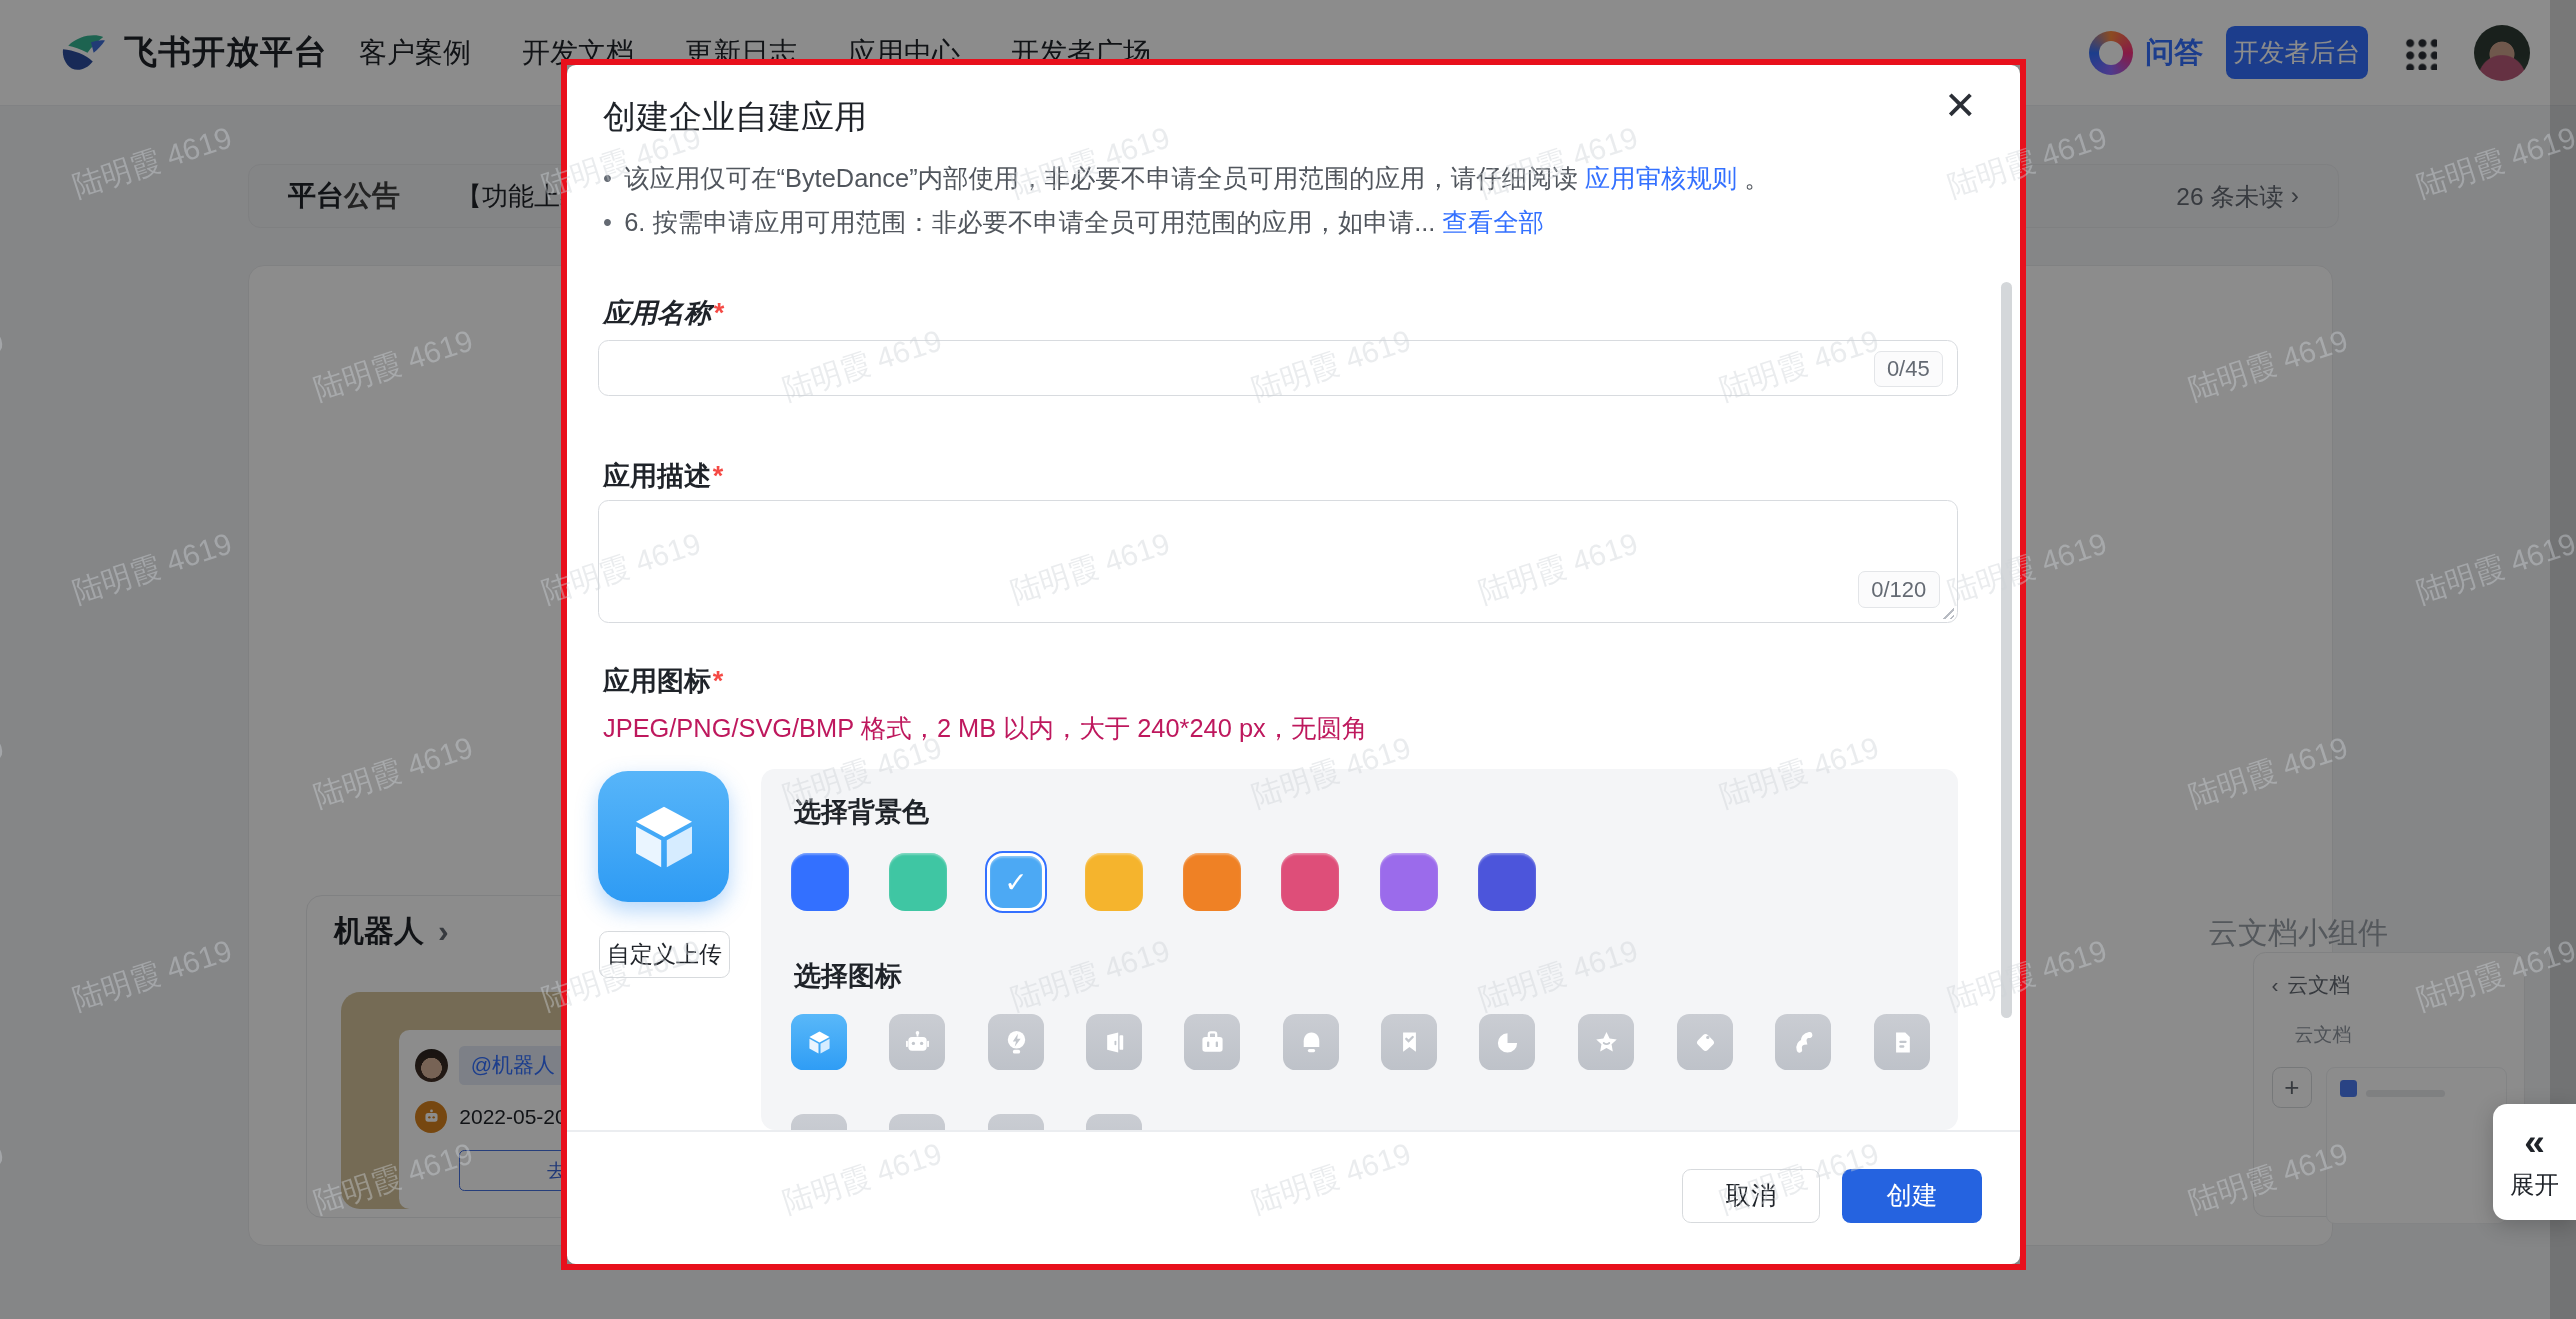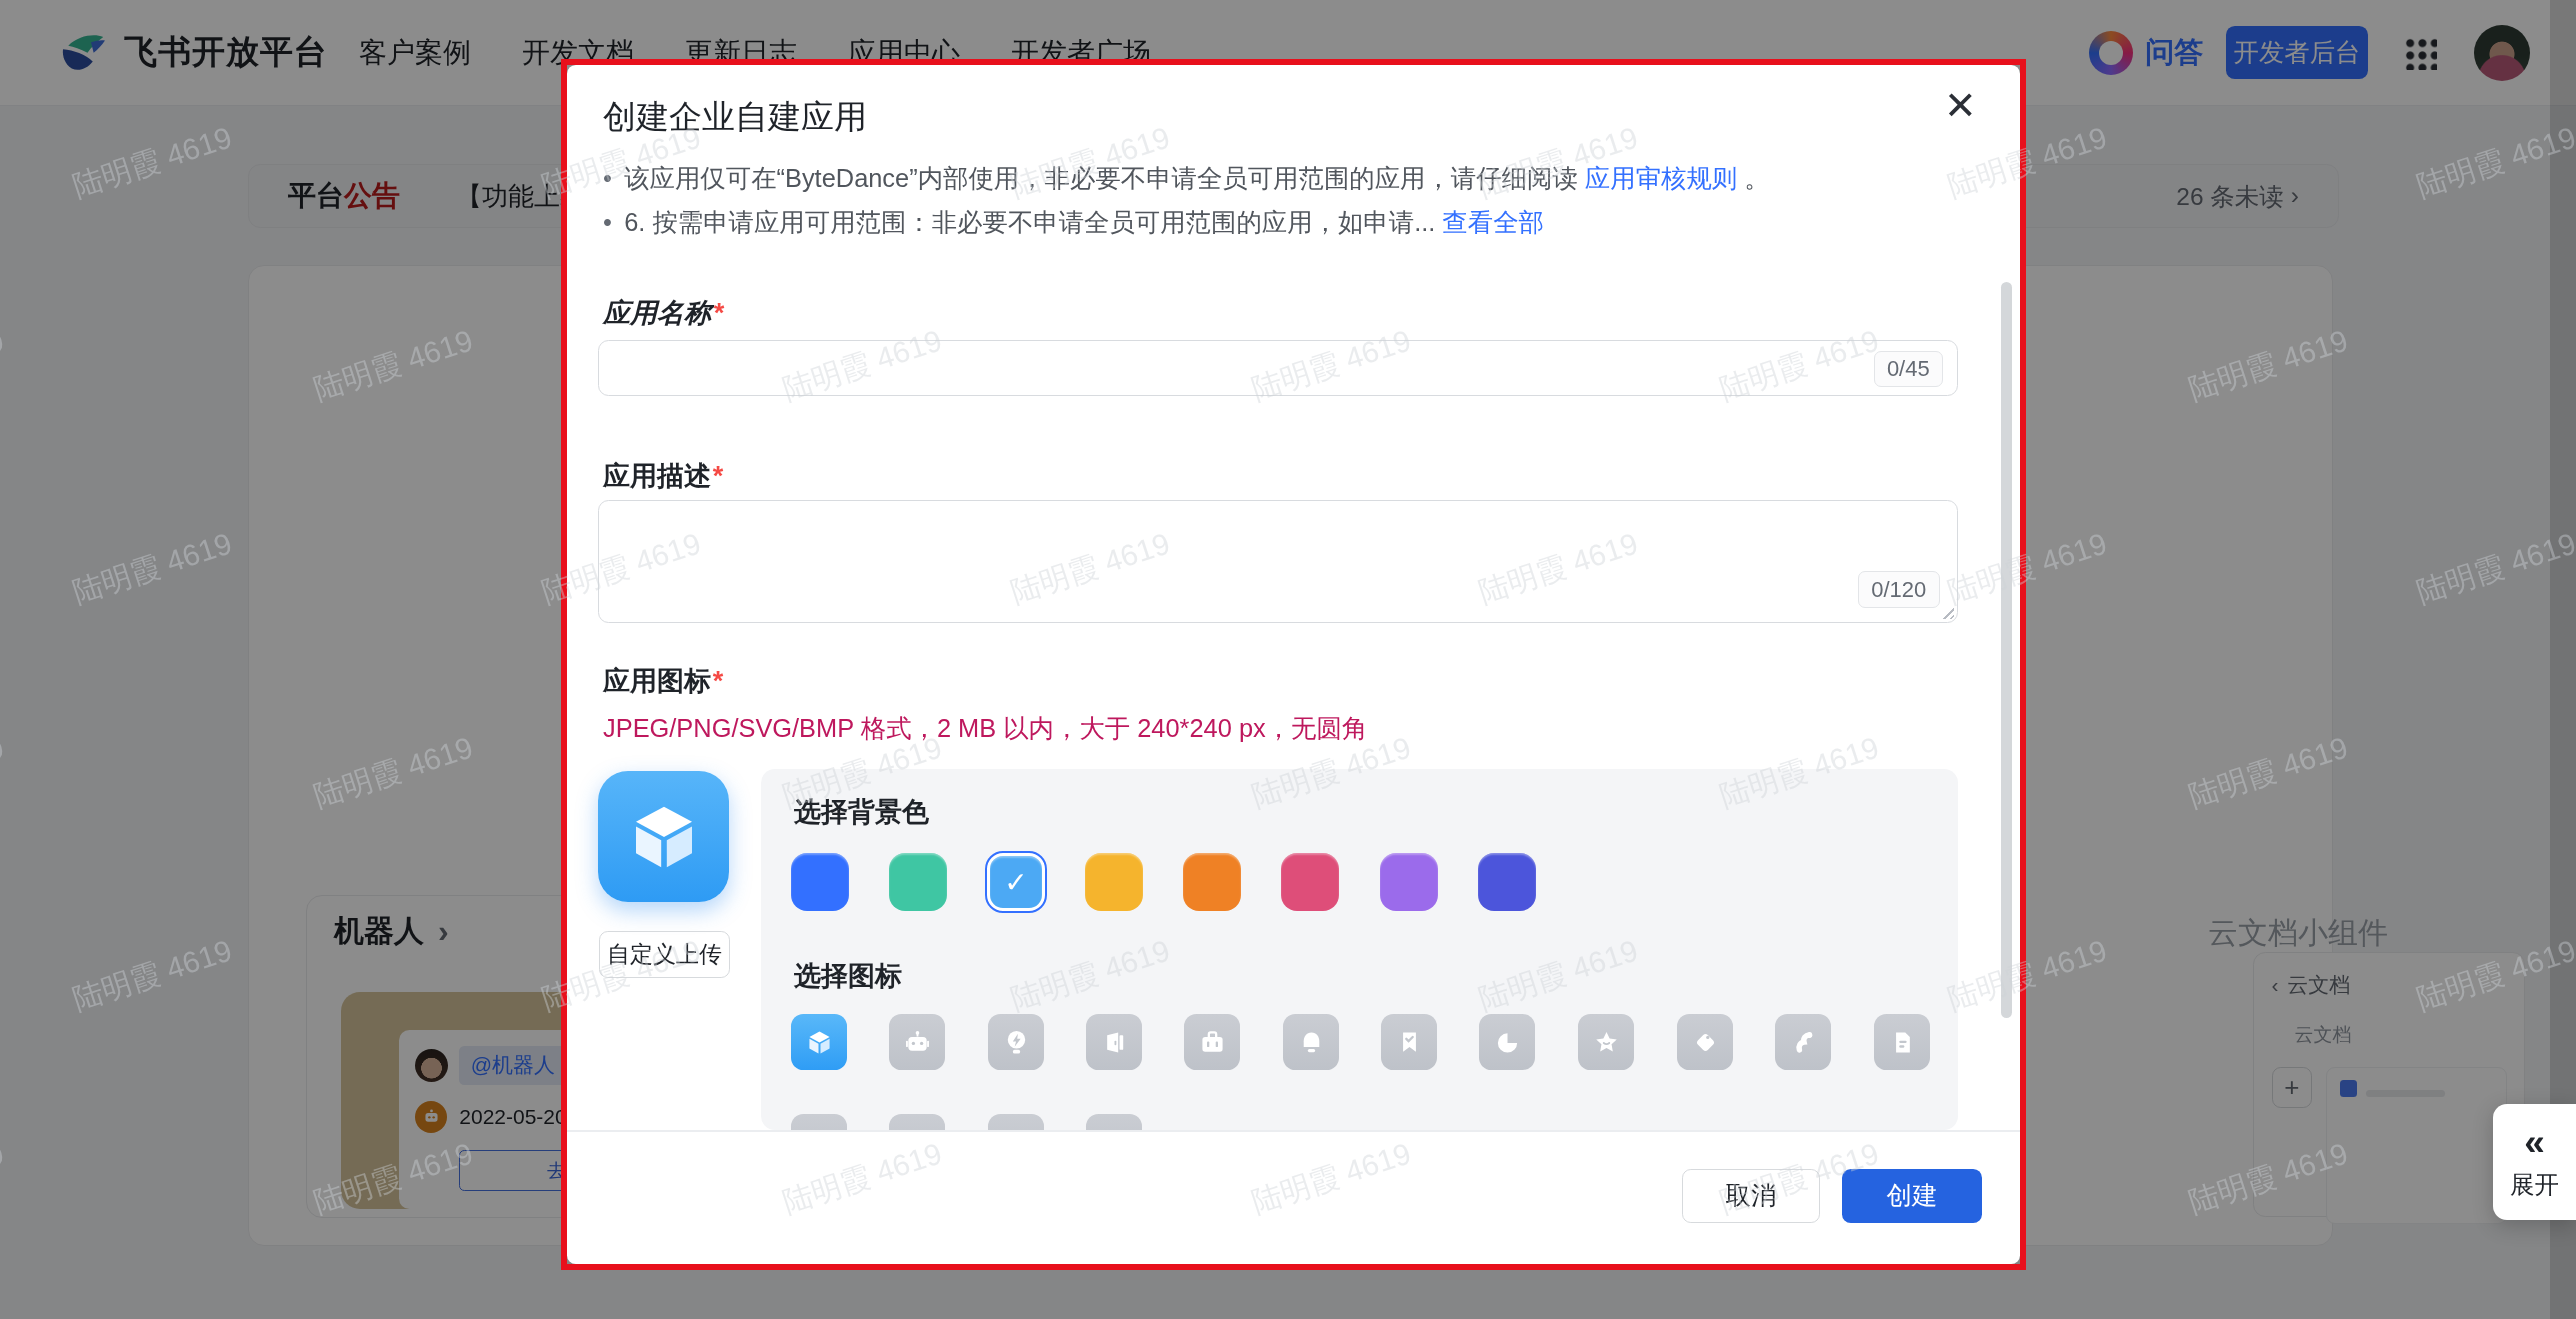--- a/index.html
+++ b/index.html
@@ -23,21 +23,21 @@
   .grid-icon{left:2404px;top:37px;width:33px;height:33px;
     background-image:radial-gradient(circle,#2b2f36 3.5px,transparent 4.4px);
     background-size:12.3px 12.3px;background-position:0 0;}
   .avatar{left:2474px;top:24.5px;width:56px;height:56px;border-radius:50%;overflow:hidden;
     background:
       radial-gradient(circle at 50% 96%,#b85a78 0 38%,transparent 40%),
       radial-gradient(circle at 50% 52%,#caa08a 0 30%,transparent 32%),
       linear-gradient(180deg,#2e3b33 0 55%,#3c4a41 100%);}
   .announce{left:248px;top:164px;width:2091px;height:64px;background:#f1f2f4;border:0.9px solid #e7e9ec;border-radius:12.3px;display:flex;align-items:center;box-sizing:border-box;padding:0 39px;}
   .ann-label{font-size:28px;font-weight:700;}
-  .ann-label .blue{color:#b91c1c;}
+  .ann-label .blue{color:#404040;}
   .ann-headline{font-size:26px;margin-left:56px;}
   .ann-right{margin-left:auto;font-size:24.5px;color:#646a73;display:flex;align-items:center;gap:7px;}
   .bigcard{left:248px;top:265px;width:2085px;height:981px;background:#fff;border:1.8px solid #eaebed;border-radius:16px;box-sizing:border-box;}
   .robot-card{left:306px;top:895px;width:648px;height:323px;background:#fff;border:1.8px solid #eaebed;border-radius:16px;box-sizing:border-box;}
   .robot-head{left:334px;top:911px;font-size:30px;font-weight:600;display:flex;gap:14px;align-items:center;}
   .robot-head .chev{color:#646a73;font-size:32px;}
   .tan-panel{left:341px;top:992px;width:548px;height:217px;background:#d5c49c;border-radius:19px;overflow:hidden;}
   .chat-card{left:399px;top:1030px;width:456px;height:179px;background:#fff;border-radius:10.5px;padding:16px;box-sizing:border-box;overflow:hidden;}
   .chat-row1{display:flex;align-items:center;gap:10.5px;}
   .chat-avatar{width:33px;height:33px;border-radius:50%;

